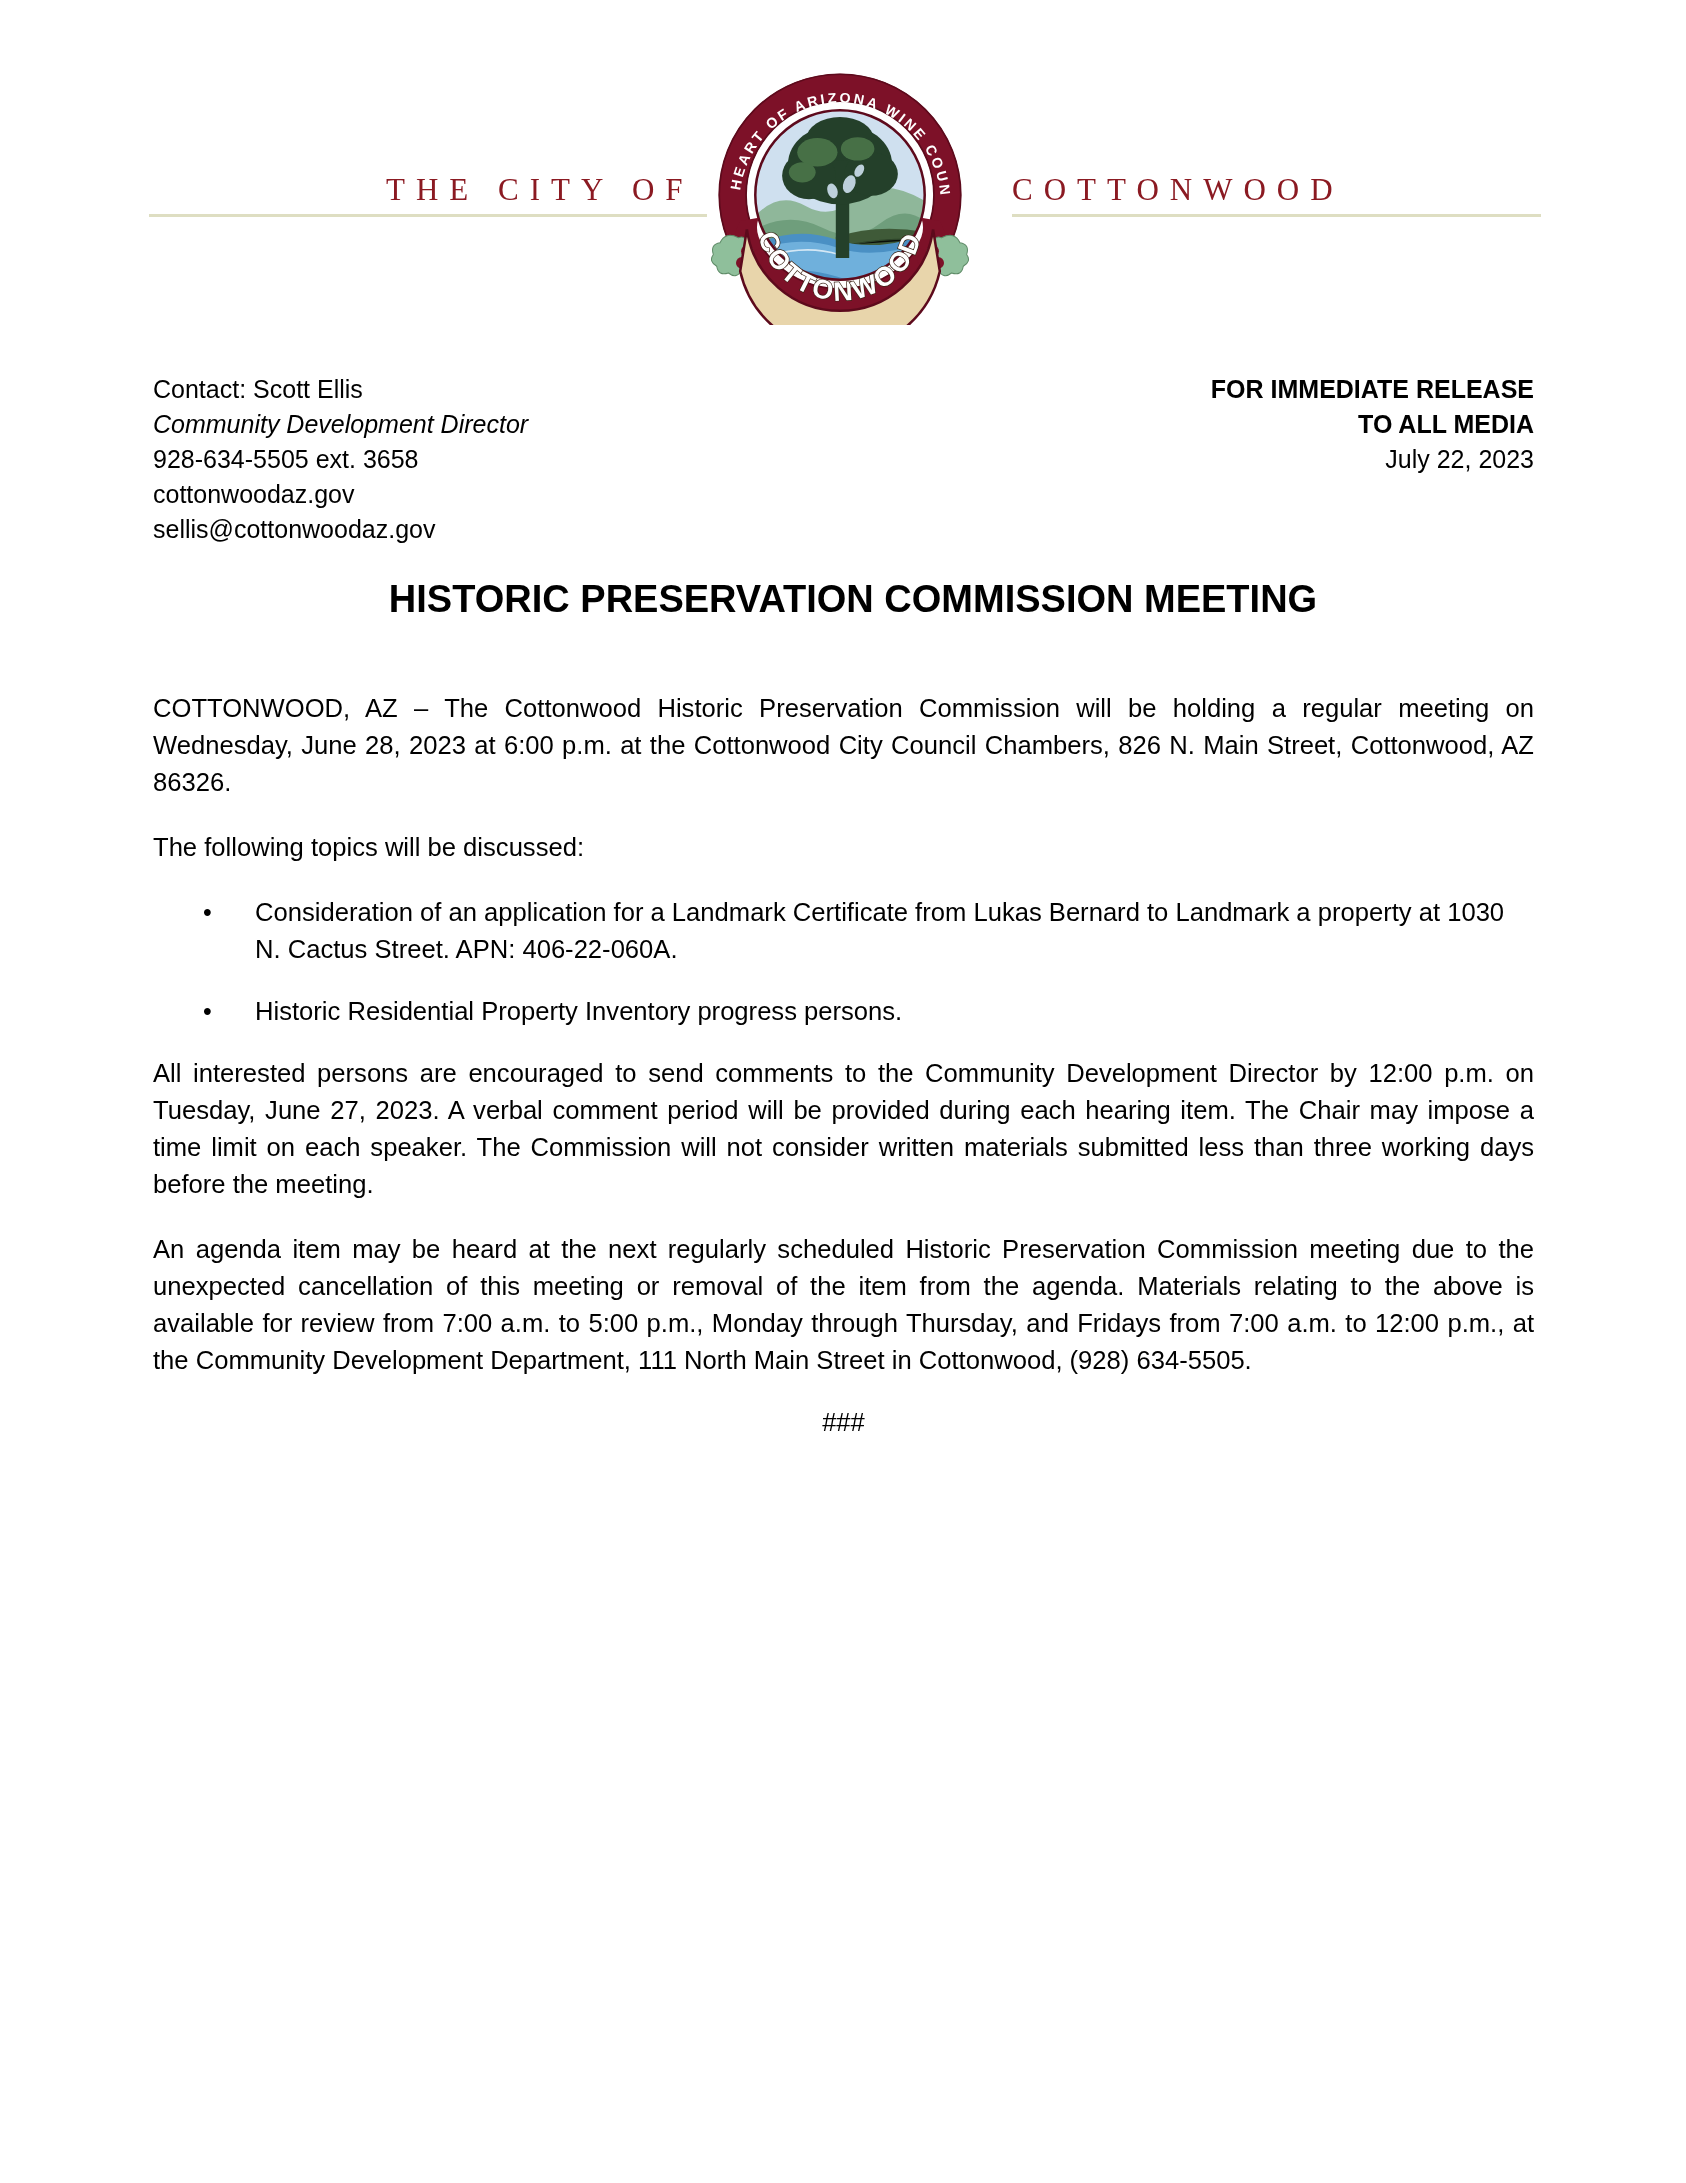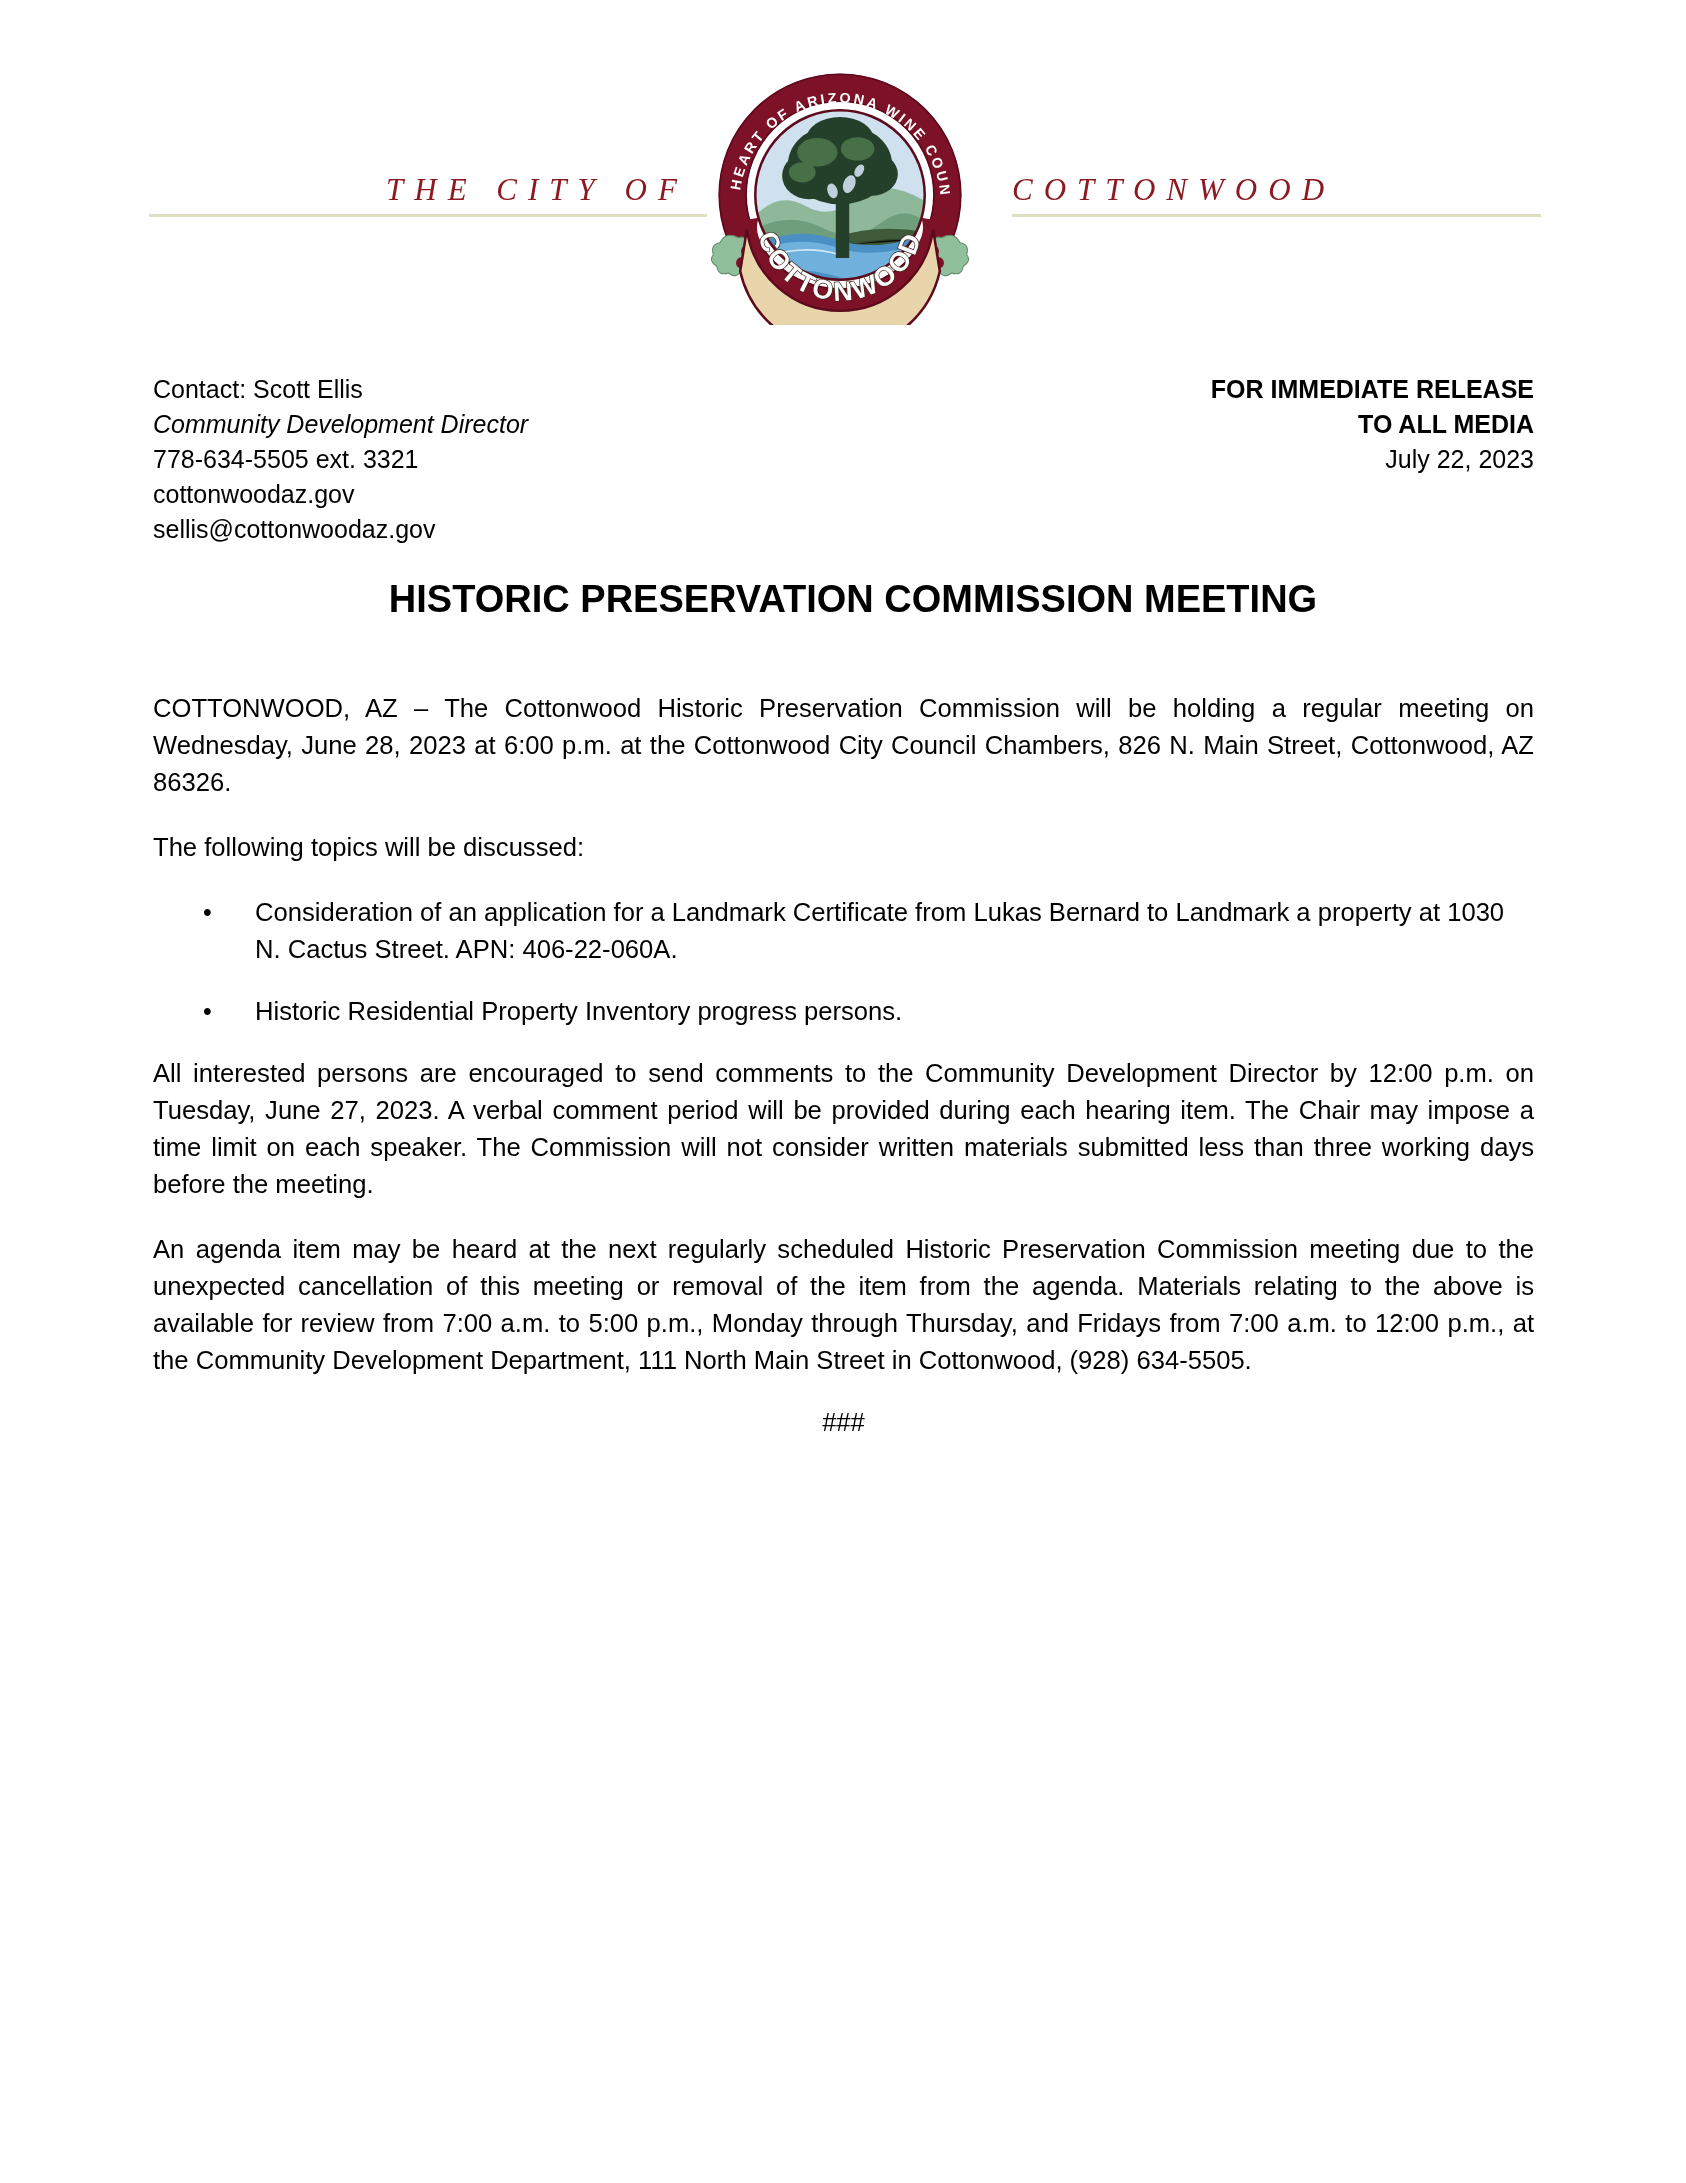--- a/index.html
+++ b/index.html
@@ -31,21 +31,20 @@
   }
   .lh-left-text, .lh-right-text {
     position: absolute;
     top: 172px;
     font-family: "Liberation Serif", serif;
     font-size: 31px;
     letter-spacing: 11px;
     color: #8b1a22;
     font-weight: 400;
     white-space: nowrap;
-    font-style: italic;
   }
   .lh-left-text {
     left: 386px;
   }
   .lh-right-text {
     left: 1012px;
   }
   .lh-rule-left, .lh-rule-right {
     position: absolute;
     top: 214px;
@@ -243,21 +242,21 @@
         <text font-family="Liberation Sans, sans-serif" font-size="32" font-weight="bold" fill="#ffffff" stroke="#3a2416" stroke-width="1.6" letter-spacing="3" paint-order="stroke">
           <textPath href="#bannerArc" startOffset="50%" text-anchor="middle">COTTONWOOD</textPath>
         </text>
       </svg>
     </div>
   </div>
 
   <div class="contact-block">
     <div class="bold">Contact: Scott Ellis</div>
     <div class="ital">Community Development Director</div>
-    <div>778-634-5505 ext. 3321</div>
+    <div>928-634-5505 ext. 3658</div>
     <div>cottonwoodaz.gov</div>
     <div>sellis@cottonwoodaz.gov</div>
   </div>
 
   <div class="release-block">
     <div class="bold">FOR IMMEDIATE RELEASE</div>
     <div class="bold">TO ALL MEDIA</div>
     <div>July 22, 2023</div>
   </div>
 

